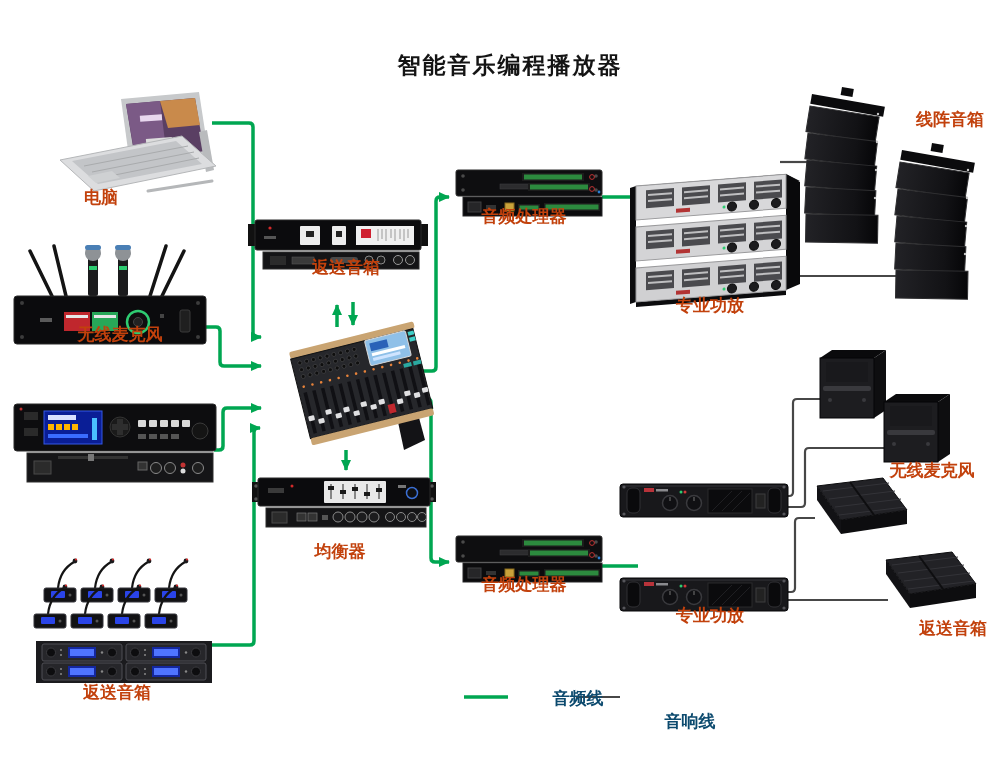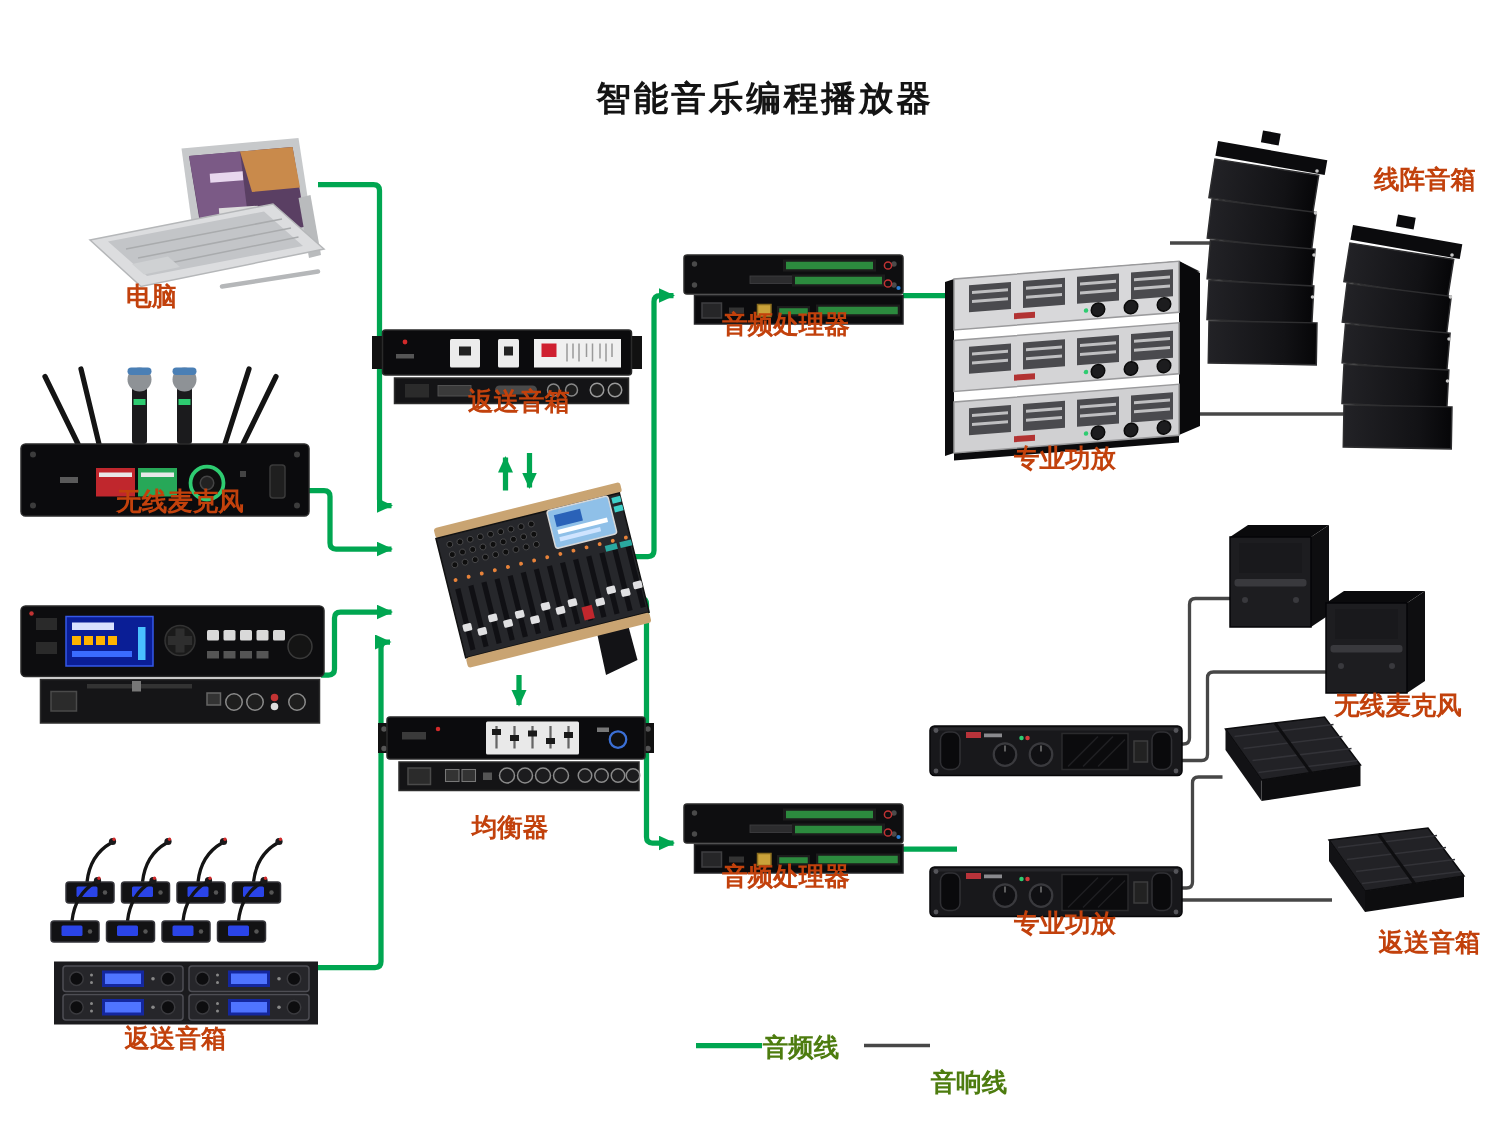--- a/index.html
+++ b/index.html
@@ -5,21 +5,21 @@
   html,body{margin:0;padding:0;background:#fff;}
   .stage{position:relative;width:1000px;height:765px;background:#ffffff;overflow:hidden;
          font-family:"Liberation Sans",sans-serif;}
   .scene{position:absolute;left:0;top:0;}
   .title{position:absolute;left:510px;top:50px;transform:translateX(-50%);
          font-family:"Liberation Serif",serif;font-size:23px;font-weight:700;
          color:#141414;letter-spacing:2px;white-space:nowrap;}
   .node-label{position:absolute;transform:translateX(-50%);font-family:"Liberation Serif",serif;
          font-size:17px;font-weight:600;color:#c2410c;white-space:nowrap;}
   .legend-label{position:absolute;transform:translateX(-50%);font-family:"Liberation Serif",serif;
-         font-size:17px;font-weight:600;color:#4d7c0f;white-space:nowrap;}
+         font-size:17px;font-weight:600;color:#0c4a6e;white-space:nowrap;margin-left:44px;}
 </style>
 </head>
 <body>
 
 <div class="stage">
 
 <svg class="scene" width="1000" height="765" viewBox="0 0 1000 765">
   <defs>
     <marker id="ag" markerUnits="userSpaceOnUse" markerWidth="12" markerHeight="11" refX="10" refY="5" orient="auto">
       <path d="M0 0 L11 5 L0 10 Z" fill="#00a651"></path>

